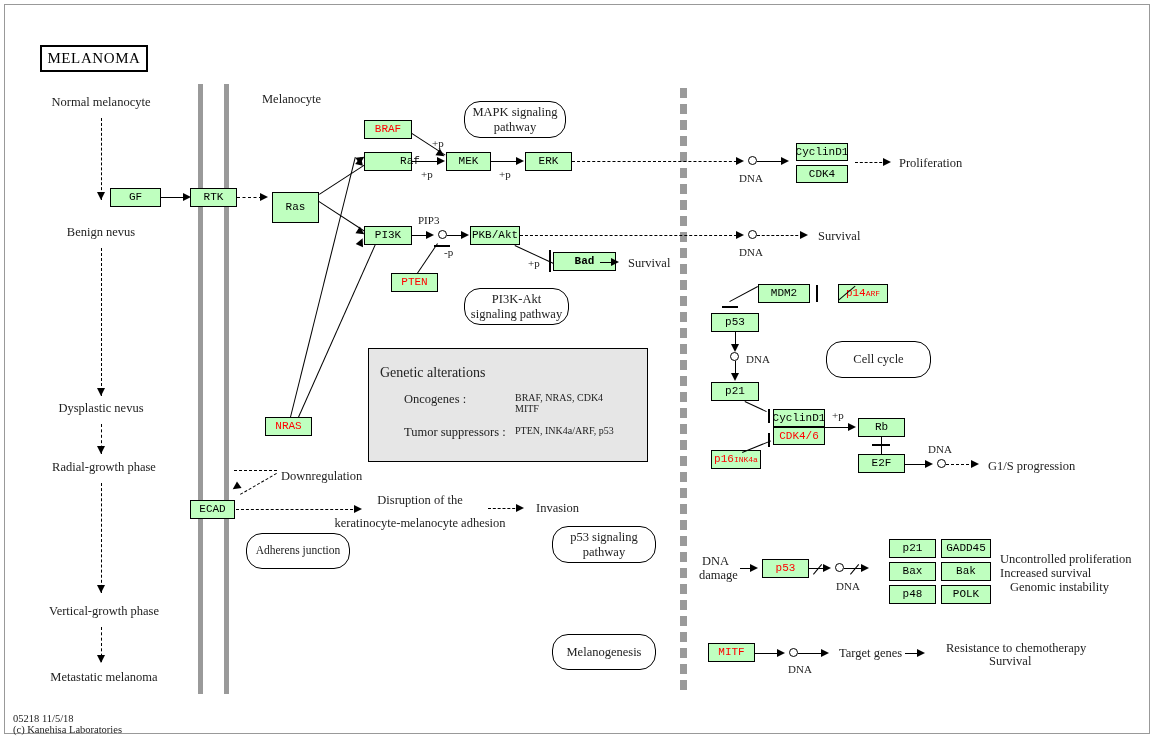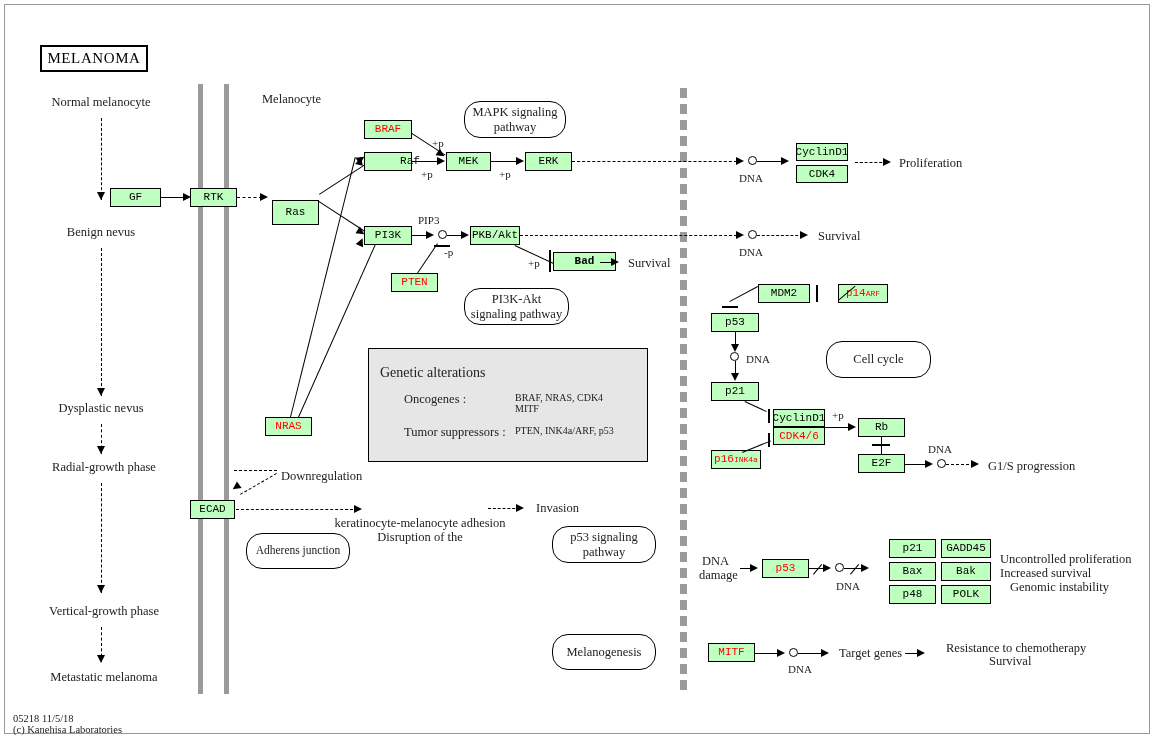--- a/index.html
+++ b/index.html
@@ -100,21 +100,21 @@
   <div class="lbl" style="left:262px;top:92px;">Melanocyte</div>
 
   <div class="gbox" style="left:110px;top:188px;width:51px;height:19px;">GF</div>
   <div class="ln hln" style="left:161px;top:197px;width:24px;"></div>
   <div class="ar ar-r" style="left:183px;top:193px;"></div>
 
   <div class="gbox" style="left:190px;top:188px;width:47px;height:19px;">RTK</div>
   <div class="dhln" style="left:237px;top:197px;width:25px;"></div>
   <div class="ar ar-r" style="left:260px;top:193px;"></div>
 
-  <div class="gbox" style="left:272px;top:200px;width:47px;height:25px;">Ras</div>
+  <div class="gbox" style="left:272px;top:192px;width:47px;height:31px;">Ras</div>
 
   <div class="diag" style="left:319px;top:194px;width:56px;transform:rotate(-33deg);"></div>
   <div class="ar ar-r" style="left:357px;top:155px;transform:rotate(-33deg);"></div>
 
   <div class="diag" style="left:319px;top:201px;width:57px;transform:rotate(33deg);"></div>
   <div class="ar ar-r" style="left:357px;top:228px;transform:rotate(33deg);"></div>
 
   <div class="gbox red" style="left:265px;top:417px;width:47px;height:19px;">NRAS</div>
   <div class="diag" style="left:290px;top:417px;width:268px;transform:rotate(-76deg);"></div>
   <div class="ar ar-r" style="left:356px;top:157px;transform:rotate(-76deg);"></div>
@@ -218,21 +218,21 @@
   <div class="ga-v" style="left:515px;top:425px;">PTEN, INK4a/ARF, p53</div>
 
   <div class="gbox" style="left:190px;top:500px;width:45px;height:19px;">ECAD</div>
   <div class="diag" style="left:277px;top:471px;width:43px;transform:rotate(180deg);border-top:1px dashed #000;background:none;height:0;"></div>
   <div class="ar ar-r" style="left:232px;top:483px;transform:rotate(145deg);"></div>
   <div class="diag" style="left:240px;top:494px;width:42px;transform:rotate(-30deg);border-top:1px dashed #000;background:none;height:0;"></div>
   <div class="lbl" style="left:281px;top:469px;">Downregulation</div>
 
   <div class="dhln" style="left:236px;top:509px;width:122px;"></div>
   <div class="ar ar-r" style="left:354px;top:505px;"></div>
-  <div class="lbl c" style="left:420px;top:530px;text-align:center;">Disruption of the</div>
+  <div class="lbl c" style="left:420px;top:493px;text-align:center;">Disruption of the</div>
   <div class="lbl c" style="left:420px;top:516px;text-align:center;">keratinocyte-melanocyte adhesion</div>
   <div class="dhln" style="left:488px;top:508px;width:32px;"></div>
   <div class="ar ar-r" style="left:516px;top:504px;"></div>
   <div class="lbl" style="left:536px;top:501px;">Invasion</div>
 
   <div class="gbox" style="left:758px;top:284px;width:52px;height:19px;">MDM2</div>
   <div class="gbox red" style="left:838px;top:284px;width:50px;height:19px;">
     <span>p14</span>
       <sup>ARF</sup>
   </div>

